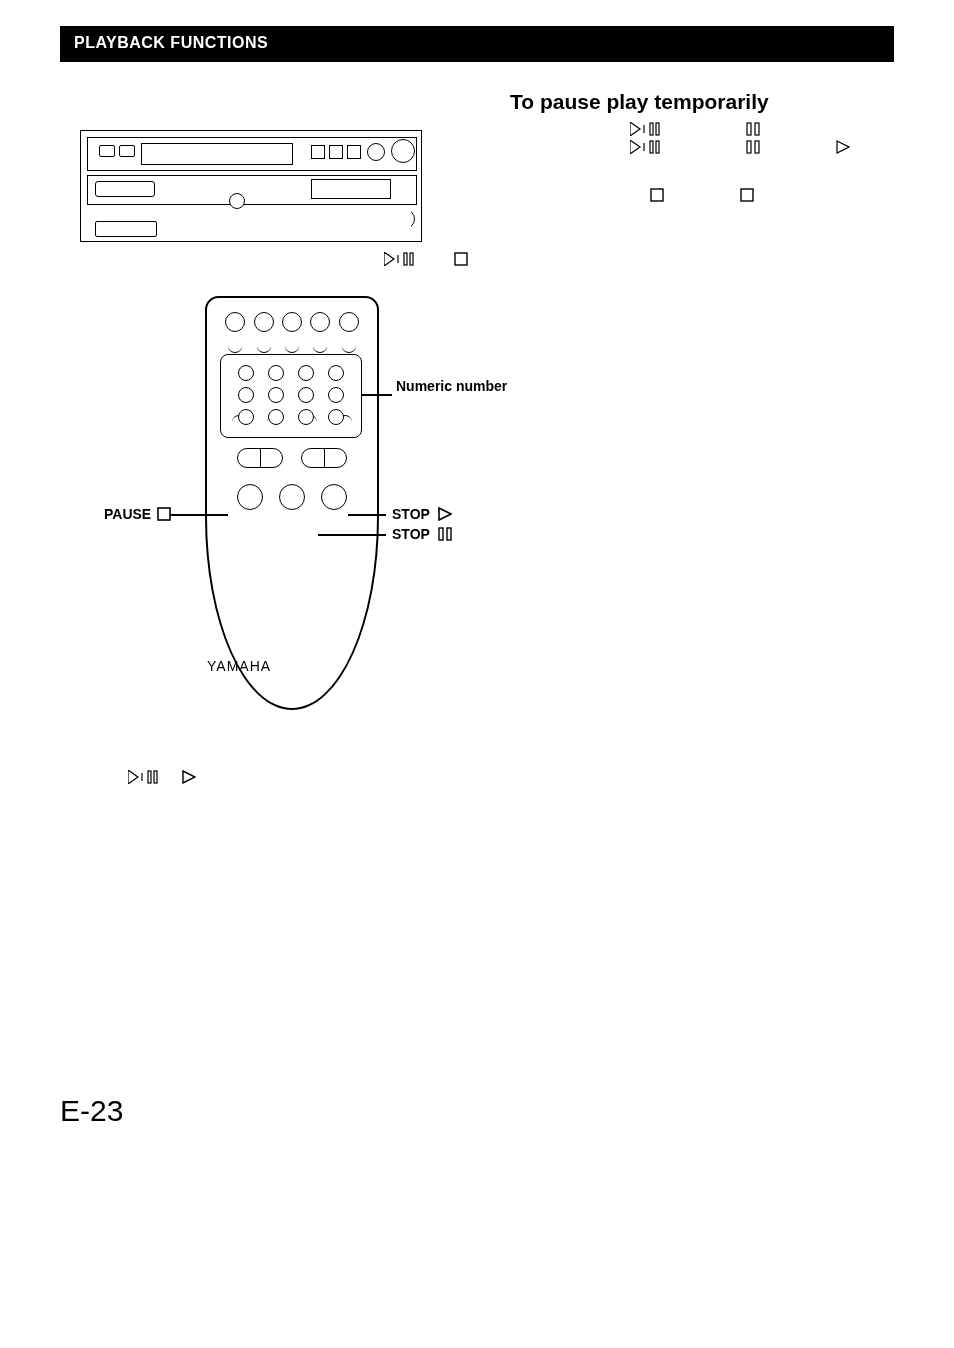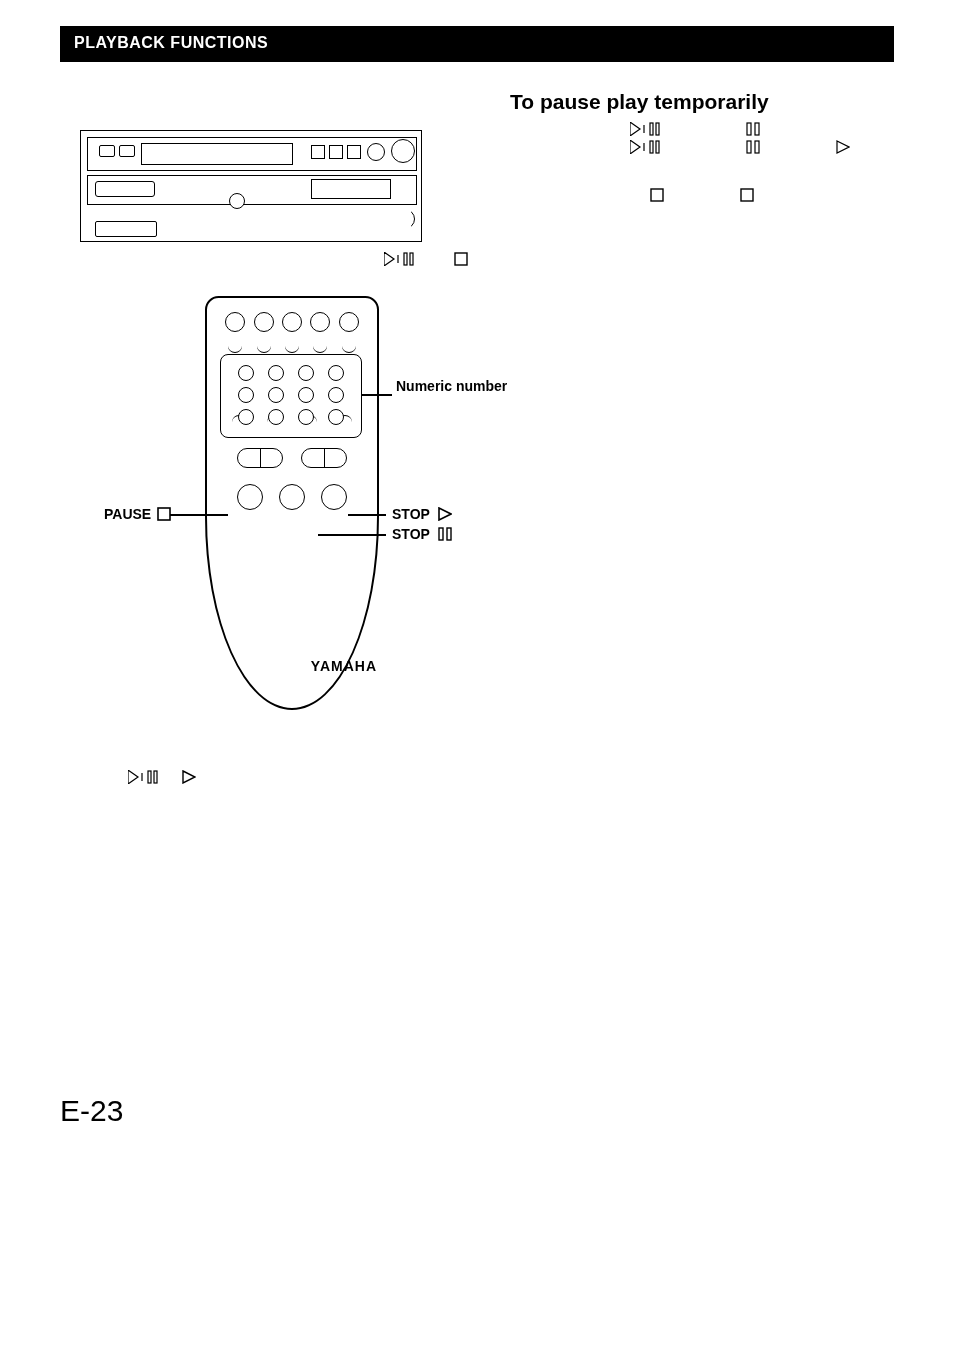--- a/index.html
+++ b/index.html
@@ -13,21 +13,21 @@
   .title-main { flex:1; background:#d9d9d9; text-align:center; font-weight:bold; font-size:28px; padding:14px 8px; font-family: Arial, sans-serif;}
   .drawing-area { padding: 40px 0 20px 20px; }
   .unit-drawing { border:1px solid #000; width:340px; height:110px; position:relative; margin-bottom:10px; }
   .unit-labels { display:flex; justify-content:flex-end; gap:30px; padding-right:12px; font-size:12px; margin-bottom:30px;}
   .remote-wrap { position:relative; width:400px; height:430px; }
   .remote-body { position:absolute; left:125px; top:0; width:170px; height:410px; border:2px solid #000; border-radius: 14px 14px 90px 90px / 14px 14px 200px 200px; }
   .remote-inner-top { position:absolute; left:140px; top:58px; width:140px; height:82px; border:1.5px solid #000; border-radius:8px;}
   .dot-row { display:flex; justify-content:space-around; padding:0 10px;}
   .dot { width:18px; height:18px; border:1.5px solid #000; border-radius:50%; background:#fff;}
   .dot.small { width:14px; height:14px;}
-  .remote-brand { position:absolute; left:0; right:0; bottom:34px; text-align:right; font-weight:bold; font-size:14px; letter-spacing:1px;}
+  .remote-brand { position:absolute; left:0; right:0; bottom:34px; text-align:left; font-weight:normal; font-size:14px; letter-spacing:1px;}
   .callout-label { position:absolute; font-weight:bold; font-size:14px; white-space:nowrap;}
   .callout-line { position:absolute; background:#000; }
   .callout-line.h { height:1.5px; }
   .h3 { font-weight:bold; font-size:21px; margin:0 0 8px 0; font-family: Arial, sans-serif;}
   .right-instr-row { display:flex; align-items:center; gap:18px; font-size:13px; margin-bottom:4px; padding-left:60px;}
   .note-label { font-weight:bold; font-size:13px; margin-top:30px;}
   .h3-left { font-weight:bold; font-size:20px; margin:34px 0 10px 0;}
   .left-instr-row { display:flex; align-items:center; gap:14px; font-size:13px; padding-left:68px; margin-top:24px;}
   .page-num { font-size:30px; margin-top:310px; }
   .sym-group { display:inline-flex; align-items:center; gap:2px;}

